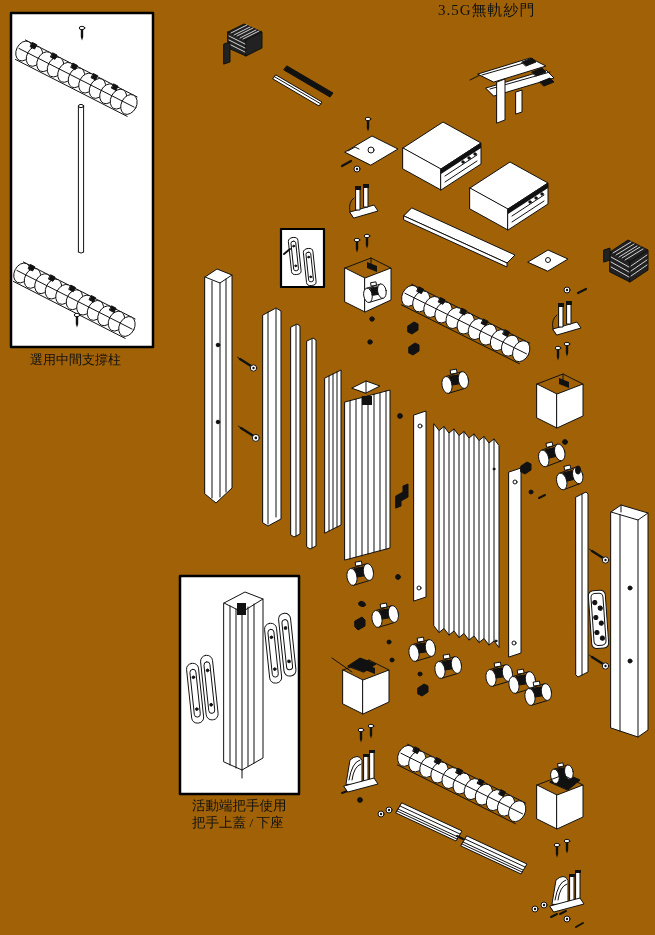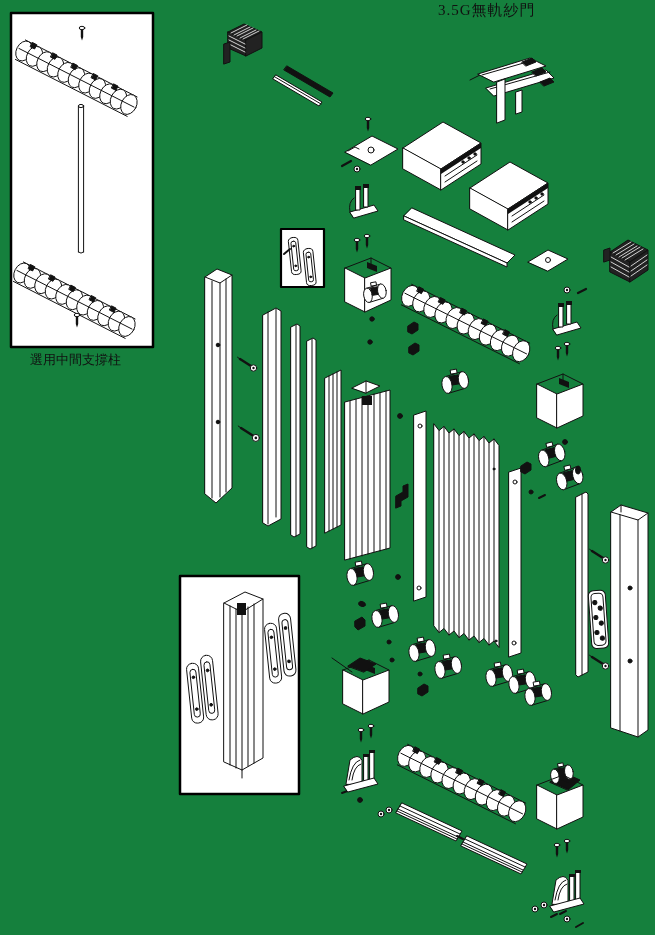--- a/index.html
+++ b/index.html
@@ -1,16 +1,16 @@
 <!DOCTYPE html>
 <html><head>
 <meta charset="utf-8">
 <style>
   html,body{margin:0;padding:0;background:#fff;}
-  #page{position:relative;width:655px;height:935px;background:#15803d;overflow:hidden;
+  #page{position:relative;width:655px;height:935px;background:#a16207;overflow:hidden;
         font-family:"Liberation Serif","DejaVu Serif",serif;color:#111;}
   #art{position:absolute;left:0;top:0;}
   .txt{position:absolute;white-space:nowrap;color:#111;}
   #title{left:438px;top:1px;font-size:15px;letter-spacing:1px;}
   #cap1{left:30px;top:351px;font-size:13px;}
   #cap2{left:192px;top:797px;font-size:13.5px;line-height:17px;}
   svg *{vector-effect:non-scaling-stroke;}
 </style>
 </head>
 <body>
@@ -496,14 +496,18 @@
             <use href="#washer"></use>
           </g>
     <line x1="576" y1="927" x2="583" y2="923" stroke-width="2"></line>
   </g>
 
 </g>
 </svg>
 
 <div id="title" class="txt">3.5G無軌紗門</div>
 <div id="cap1" class="txt">選用中間支撐柱</div>
-
+<div id="cap2" class="txt">
+  <div>活動端把手使用</div>
+  <div>把手上蓋 / 下座</div>
 </div>
 
+</div>
+
 </body></html>

